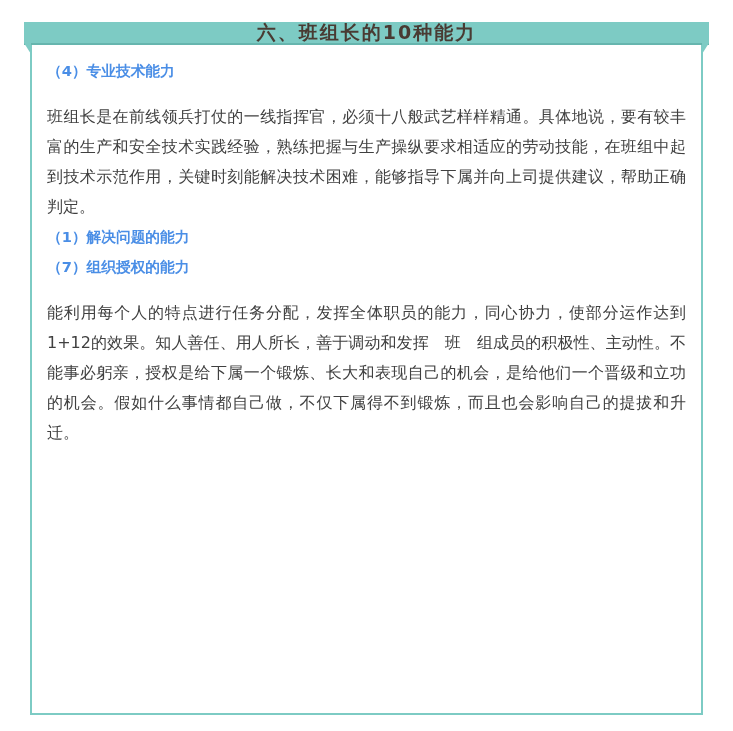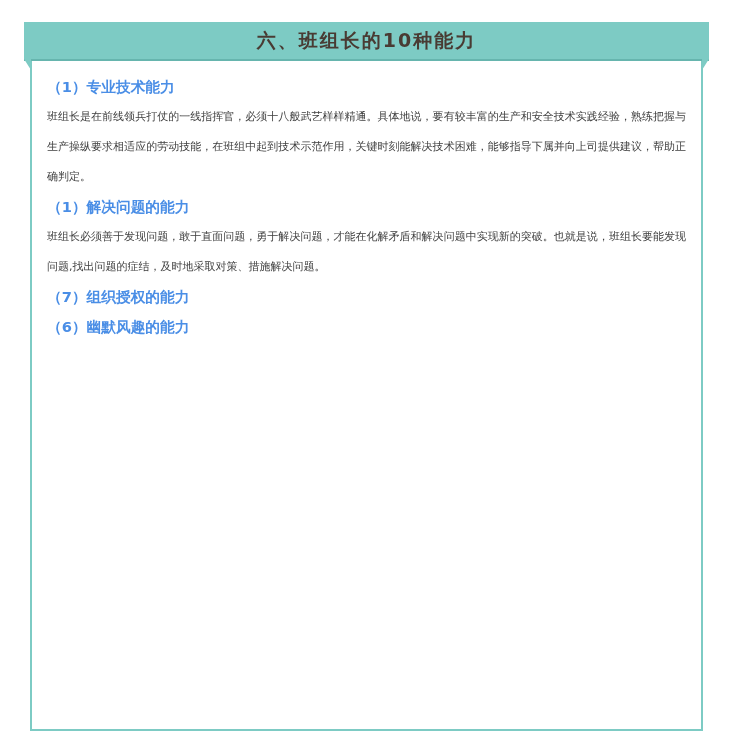--- a/index.html
+++ b/index.html
@@ -12,21 +12,21 @@
   *{box-sizing:border-box;margin:0;padding:0;}
   html,body{background:#ffffff;}
   body{
     width:733px;height:731px;overflow:hidden;
     font-family:"DejaVu Sans","Liberation Sans",sans-serif;
     padding-top:22px;
   }
   .ribbon{
     position:relative;
     margin:0 24px;
-    height:39px;
+    height:23px;
     background:var(--teal);
     border-bottom:2px solid var(--teal-dark);
     display:flex;align-items:center;justify-content:center;
   }
   .ribbon-title{
     font-size:19px;font-weight:bold;
     color:var(--title-text);
     letter-spacing:2px;
   }
   .fold{position:absolute;top:100%;width:7px;height:11px;background:var(--teal);}
@@ -39,41 +39,41 @@
     background:#ffffff;
     min-height:670px;
     padding:11px 15px 20px 15px;
   }
   .sec-heading{
     font-size:14.7px;font-weight:bold;
     color:var(--heading-blue);
     line-height:30px;
   }
   .sec-body{
-    font-size:11px;
+    font-size:16px;
     color:var(--body-text);
     line-height:30px;
     text-align:justify;
     text-justify:inter-ideograph;
+    margin-top:16px;
   }
 </style>
 </head>
 <body>
 
 <div class="ribbon">
   <span class="ribbon-title">六、班组长的10种能力</span>
   <span class="fold fold-left"></span>
   <span class="fold fold-right"></span>
 </div>
 
 <div class="panel">
-  <div class="sec-heading">（1）专业技术能力</div>
+  <div class="sec-heading">（4）专业技术能力</div>
   <p class="sec-body">班组长是在前线领兵打仗的一线指挥官，必须十八般武艺样样精通。具体地说，要有较丰富的生产和安全技术实践经验，熟练把握与生产操纵要求相适应的劳动技能，在班组中起到技术示范作用，关键时刻能解决技术困难，能够指导下属并向上司提供建议，帮助正确判定。</p>
 
 
   <div class="sec-heading">（1）解决问题的能力</div>
-  <p class="sec-body">班组长必须善于发现问题，敢于直面问题，勇于解决问题，才能在化解矛盾和解决问题中实现新的突破。也就是说，班组长要能发现问题,找出问题的症结，及时地采取对策、措施解决问题。</p>
 
   <div class="sec-heading">（7）组织授权的能力</div>
+  <p class="sec-body">能利用每个人的特点进行任务分配，发挥全体职员的能力，同心协力，使部分运作达到1+12的效果。知人善任、用人所长，善于调动和发挥　班　组成员的积极性、主动性。不能事必躬亲，授权是给下属一个锻炼、长大和表现自己的机会，是给他们一个晋级和立功的机会。假如什么事情都自己做，不仅下属得不到锻炼，而且也会影响自己的提拔和升迁。</p>
 
 
-  <div class="sec-heading">（6）幽默风趣的能力</div>
 </div>
 
 </body></html>

